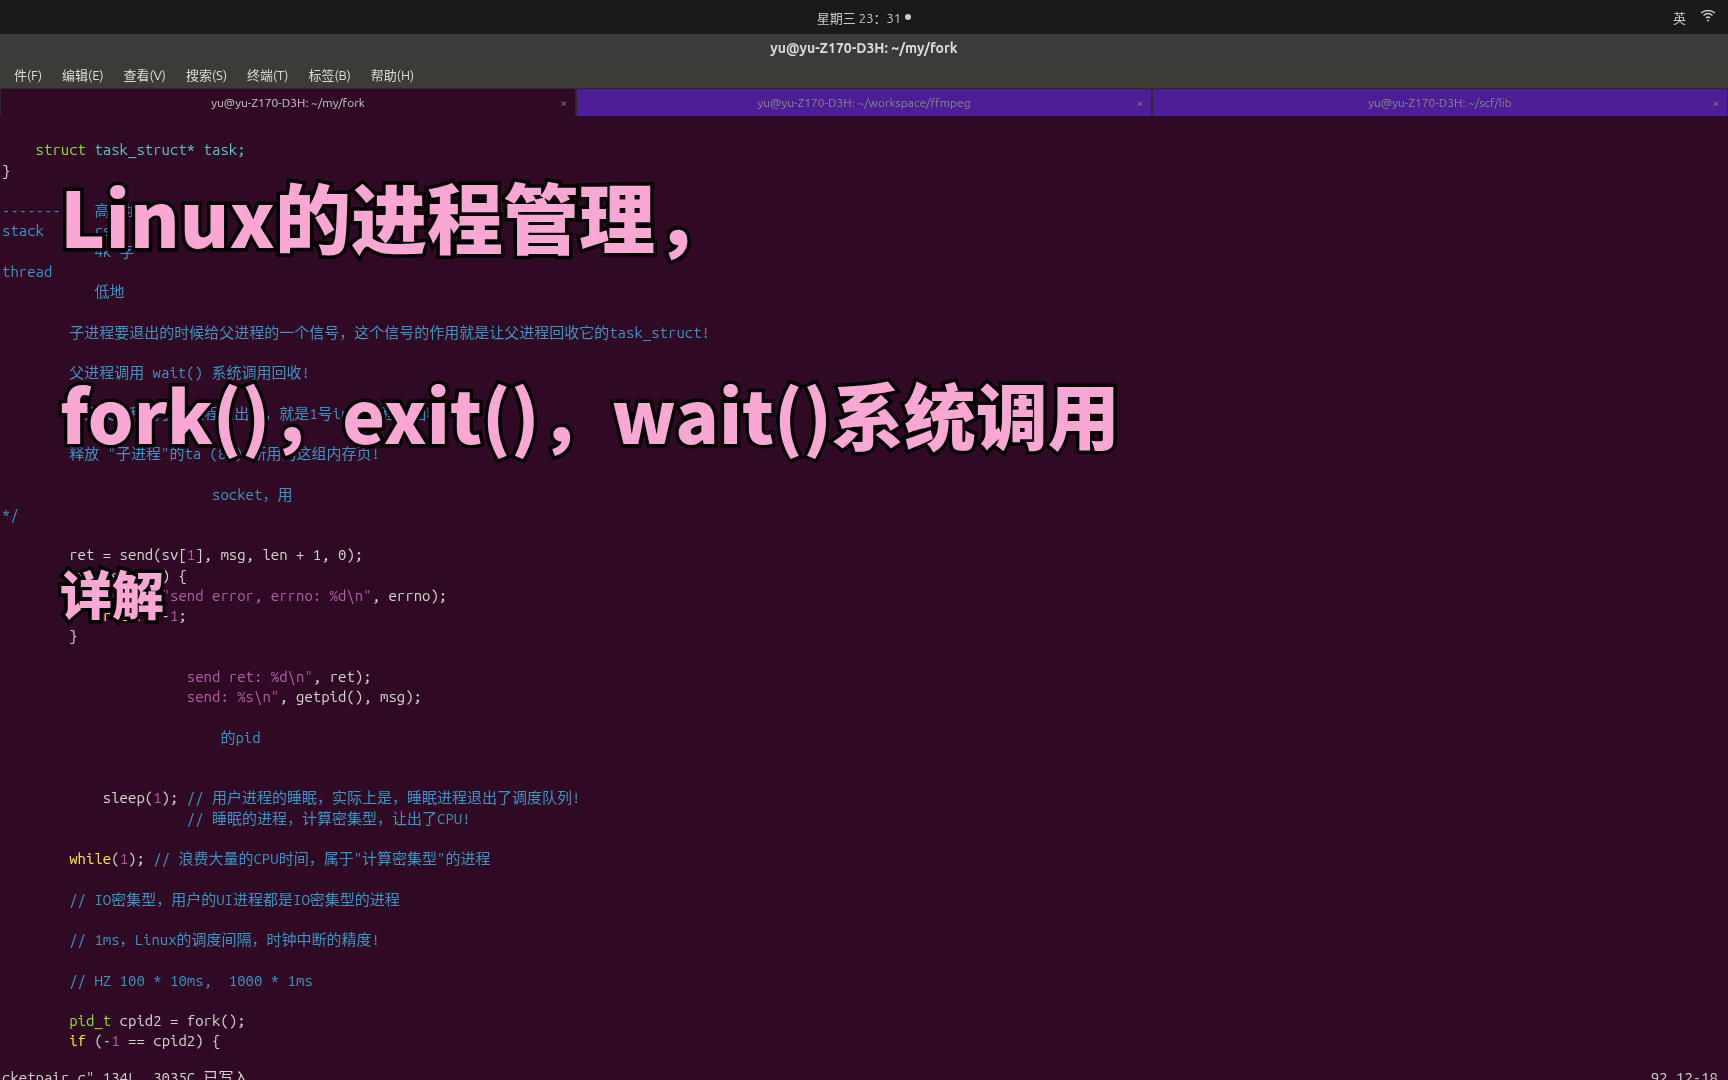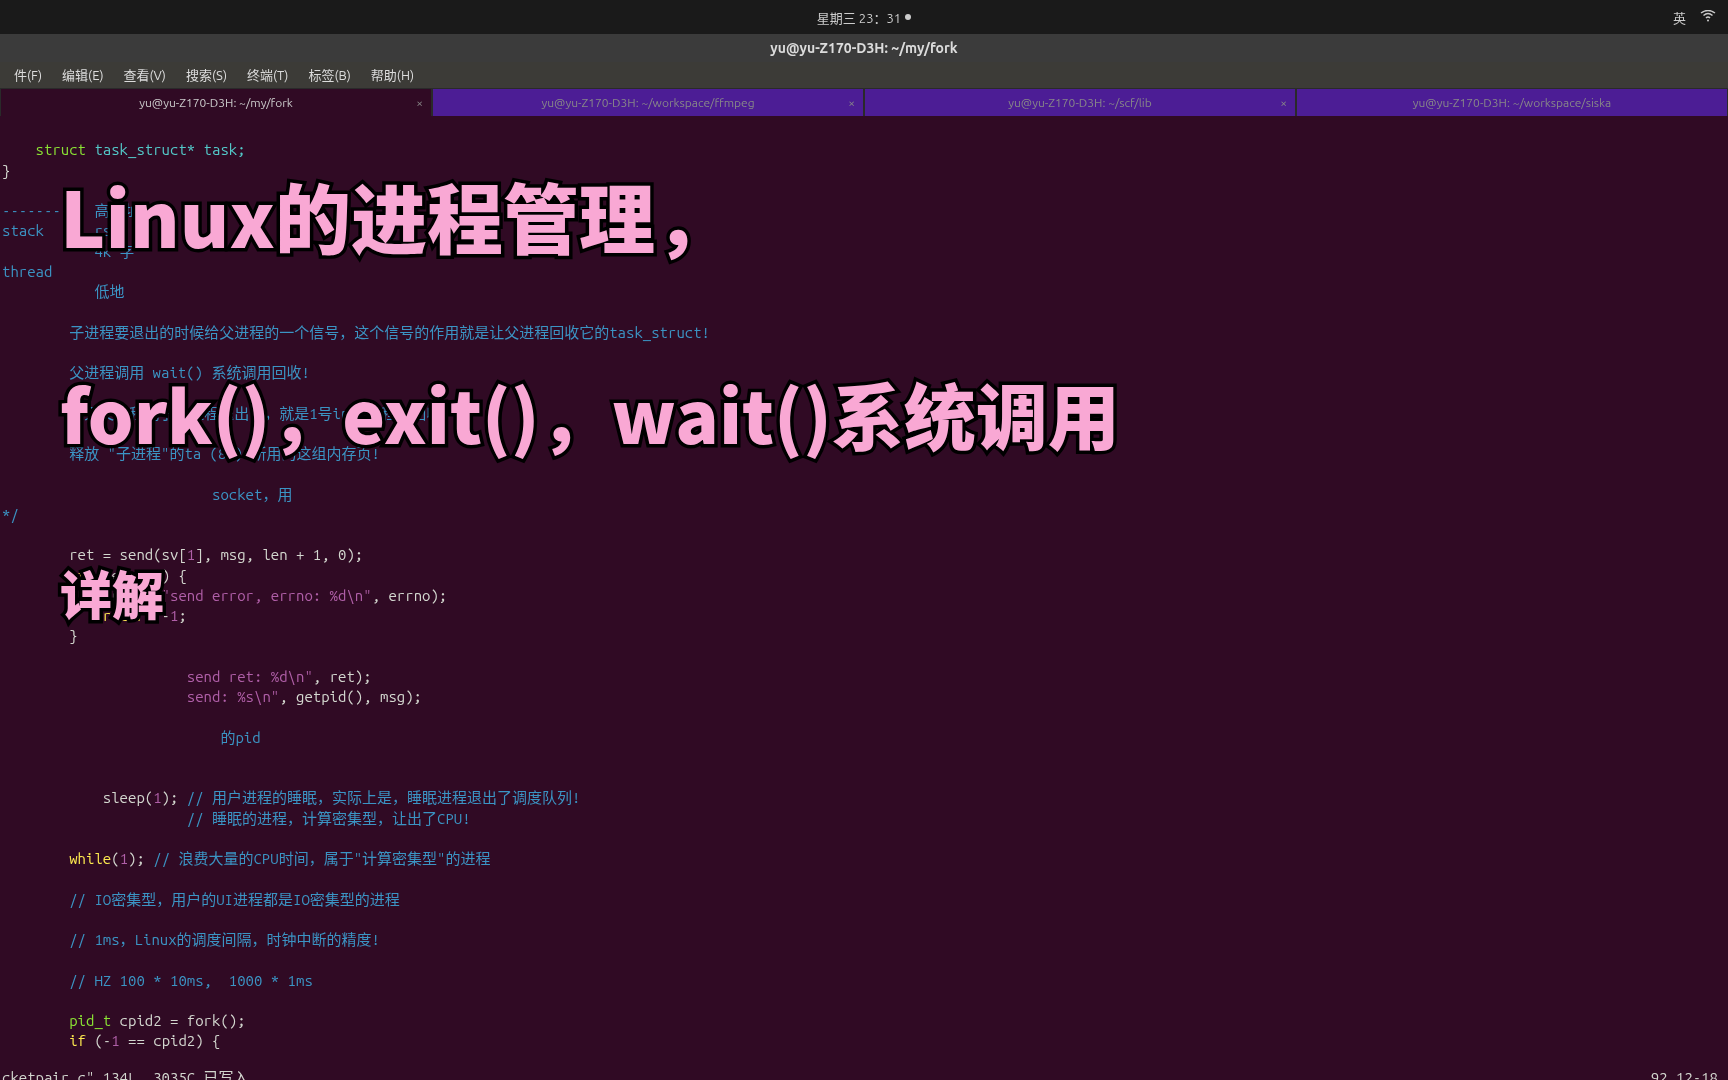--- a/index.html
+++ b/index.html
@@ -160,23 +160,20 @@
     <span class="closex">×</span>
   </div>
   <div class="tab">
     <span>yu@yu-Z170-D3H: ~/workspace/ffmpeg</span>
     <span class="closex">×</span>
   </div>
   <div class="tab">
     <span>yu@yu-Z170-D3H: ~/scf/lib</span>
     <span class="closex">×</span>
   </div>
-  <div class="tab">
-    <span>yu@yu-Z170-D3H: ~/workspace/siska</span>
-  </div>
 </div>
 
 <div class="terminal">
 <span class="c-type">    struct</span><span class="c-id"> task_struct* task;</span>
 <span class="c-punc">}</span>
 <span></span>
 <span class="c-com">---------  </span><span class="c-com">高地址</span>
 <span class="c-com">stack      </span><span class="c-com">rsp</span>
 <span class="c-com">           </span><span class="c-com">4k 字</span>
 <span class="c-com">thread     </span><span class="c-com"></span>

